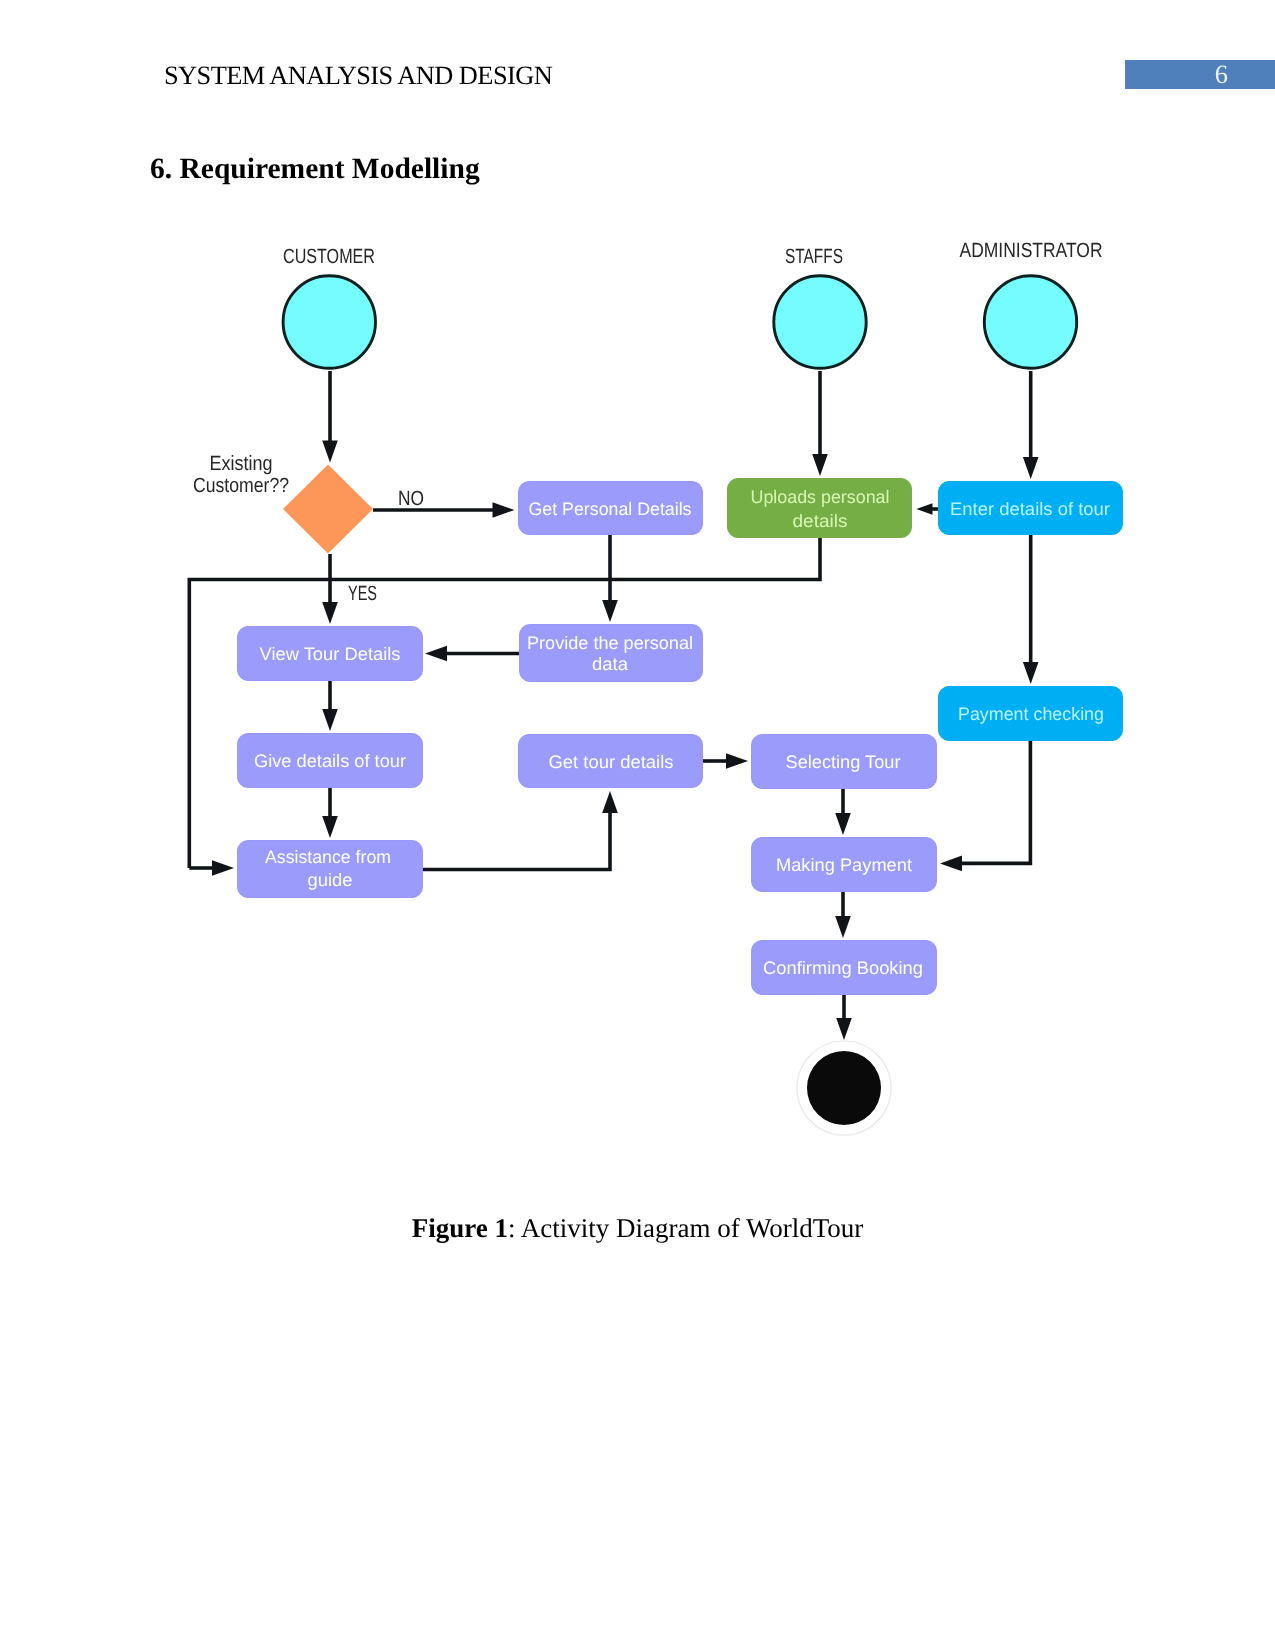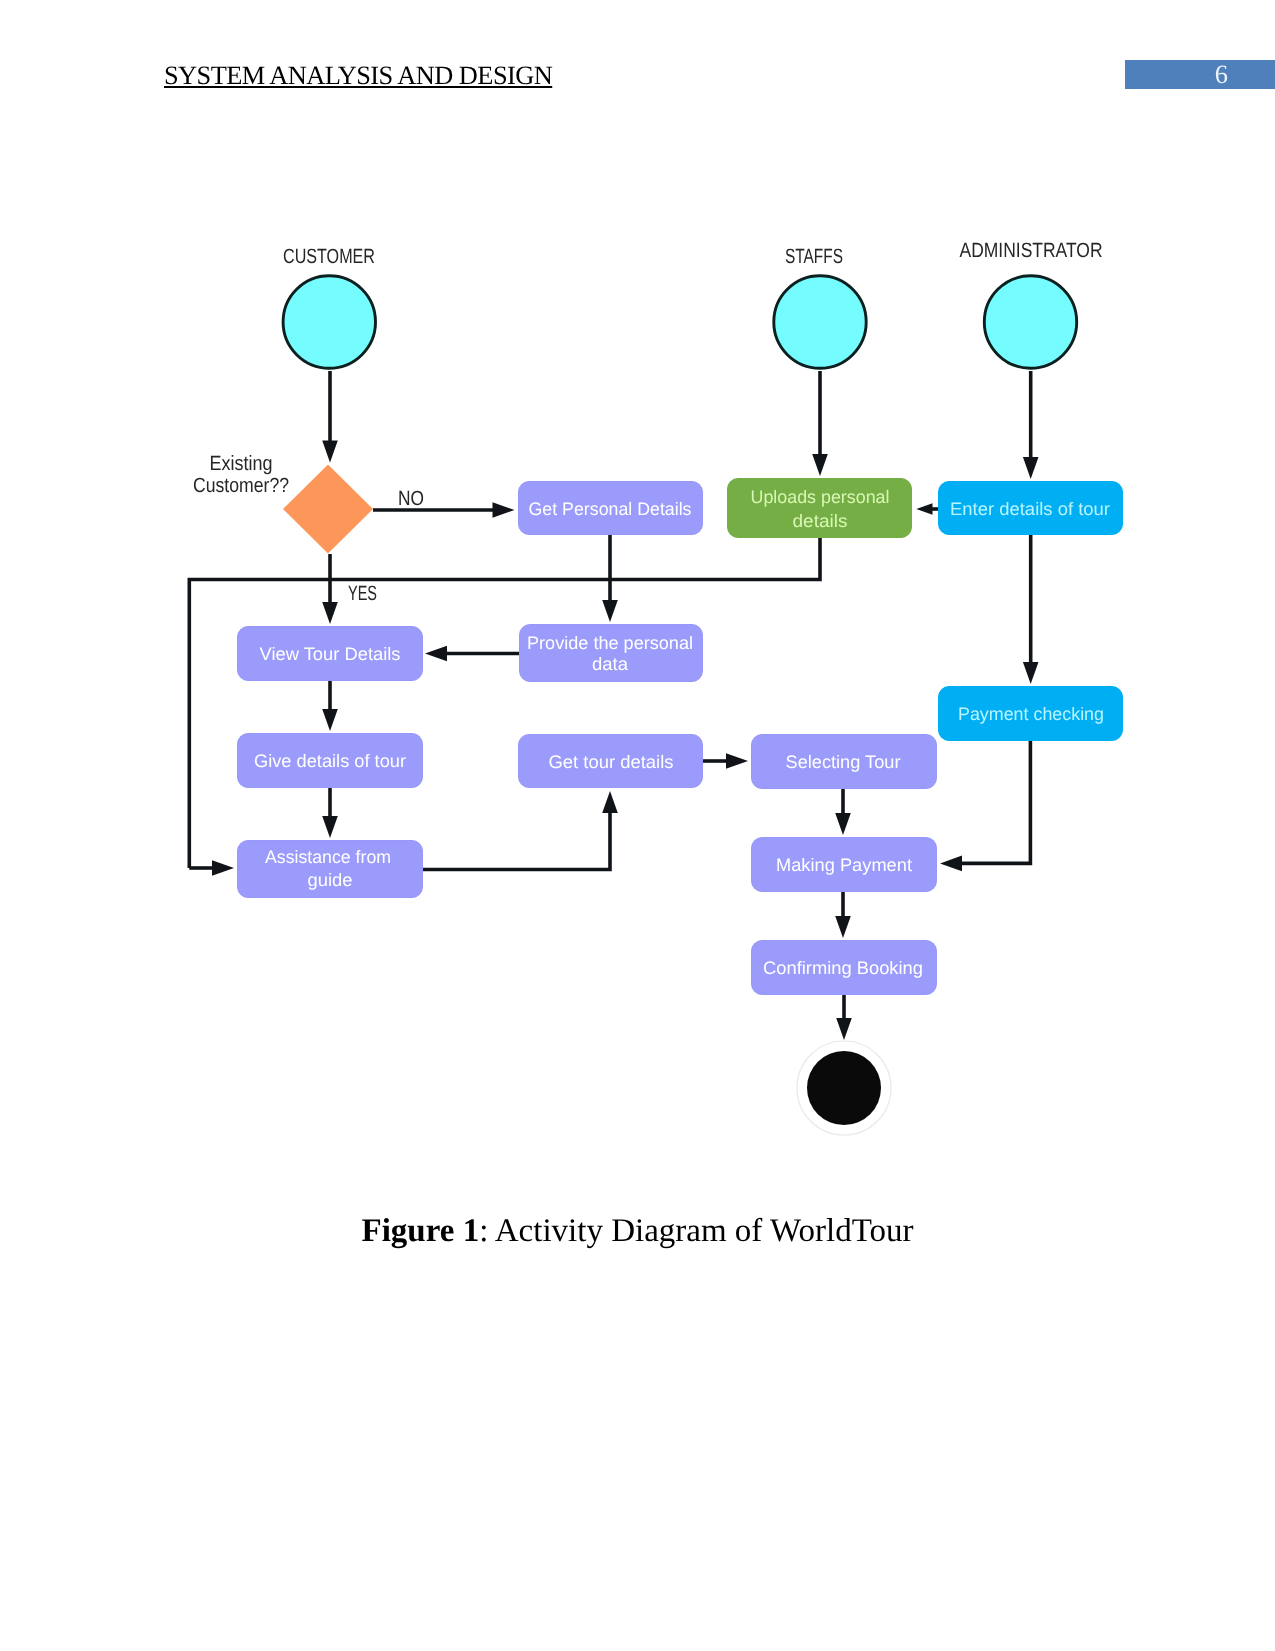--- a/index.html
+++ b/index.html
@@ -11,57 +11,57 @@
     background:#ffffff;
     font-family:"Liberation Serif", serif;
     position:relative;
     overflow:hidden;
   }
   .page { position:absolute; inset:0; }
   .hdr-title {
     position:absolute; left:164px; top:60px;
     font-size:26.4px; color:#000; letter-spacing:-0.56px;
     white-space:nowrap;
-    text-decoration:underline;
   }
   .pagenum-box {
     position:absolute; left:1125px; top:60px;
     width:150px; height:29px;
     background:#4f80bc;
   }
   .pagenum-text {
     position:absolute; left:0; top:0; width:103px; height:29px;
     line-height:28px; text-align:right;
     color:#eef3fa; font-size:26.4px;
   }
   .section-title {
     position:absolute; left:150px; top:152.5px;
     font-size:29.5px; font-weight:bold; color:#000;
   }
   .figure {
     position:absolute; left:0px; top:225px; width:1275px; height:960px;
   }
   .caption {
     position:absolute; left:0; width:1275px; text-align:center;
-    font-size:33px; color:#000;
+    font-size:27px; color:#000;
   }
   .caption b { font-weight:bold; }
   .nlabel { font-family:"Liberation Sans", sans-serif; font-size:18.1px; }
   .alabel { font-family:"Liberation Sans", sans-serif; font-size:20.6px; fill:#262626; }
   #cap1 { top:1213px; }
   #cap2 { top:1288px; }
 </style>
 </head>
 <body>
 
 <div class="page">
   <div class="hdr-title">SYSTEM ANALYSIS AND DESIGN</div>
   <div class="pagenum-box">
     <div class="pagenum-text">6</div>
   </div>
+  <div class="section-title">6. Requirement Modelling</div>
 
   <svg class="figure" id="fig" viewBox="0 0 1275 960" width="1275" height="960">
     <g id="edges" stroke="#101418" stroke-width="3.6" fill="none">
         <g>
           <polyline points="330.00,146.00 330.00,216.50" stroke-linecap="butt" stroke-linejoin="miter"></polyline>
           <polygon points="330.00,237.50 322.20,215.50 337.80,215.50" fill="#101418" stroke="none"></polygon>
         </g>
         <g>
           <polyline points="820.00,146.00 820.00,230.00" stroke-linecap="butt" stroke-linejoin="miter"></polyline>
           <polygon points="820.00,251.00 812.20,229.00 827.80,229.00" fill="#101418" stroke="none"></polygon>

